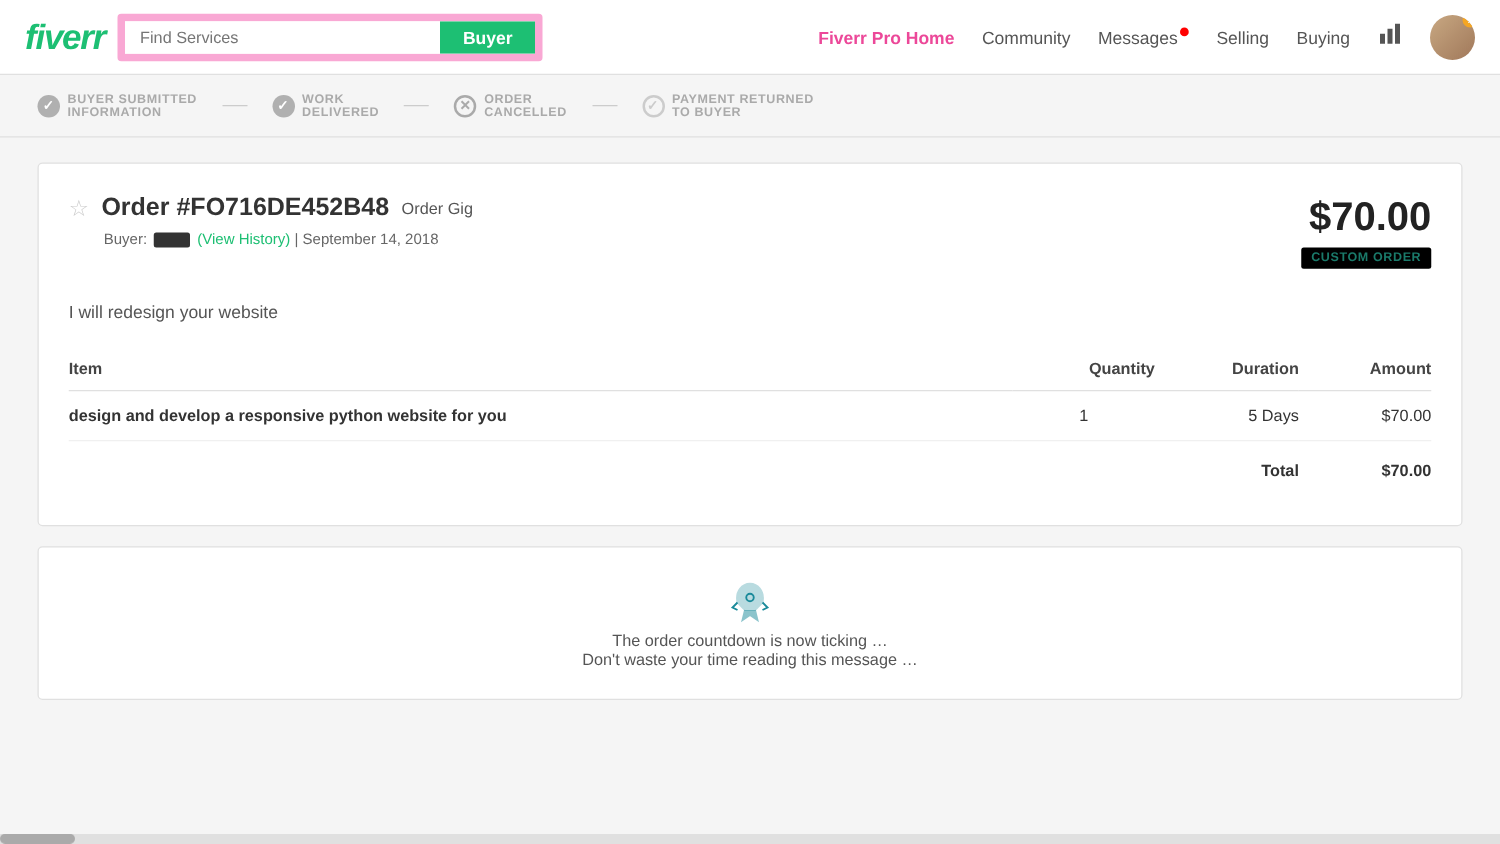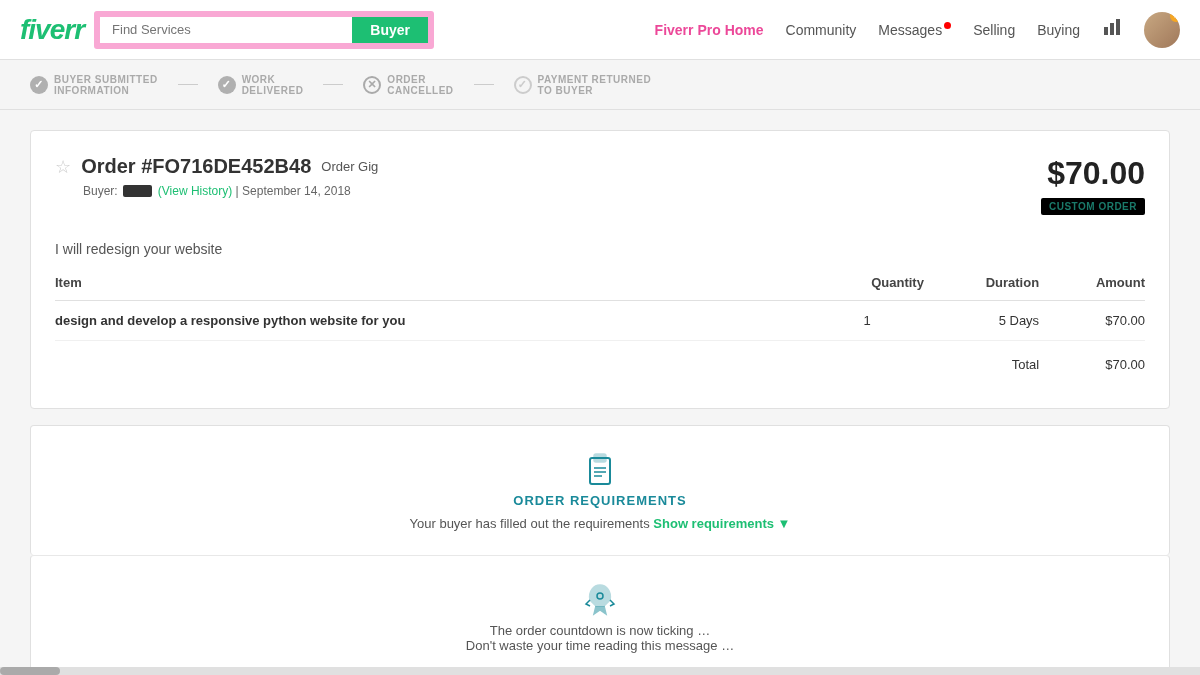--- a/index.html
+++ b/index.html
@@ -252,21 +252,21 @@
       padding: 3px 8px;
       border-radius: 2px;
       margin-top: 6px;
       display: inline-block;
       letter-spacing: 0.5px;
     }
 
     .order-description {
       font-size: 14px;
       color: #555;
-      margin-bottom: 8px;
+      margin-bottom: 20px;
       padding-top: 10px;
     }
 
     
     .order-table {
       width: 100%;
       border-collapse: collapse;
     }
     .order-table th {
       text-align: left;
@@ -280,21 +280,21 @@
     .order-table td {
       padding: 12px 0;
       font-size: 13px;
       color: #333;
       border-bottom: 1px solid #f0f0f0;
     }
     .order-table td.right { text-align: right; }
     .order-table td.center { text-align: center; }
     .order-table .total-row td {
       border-bottom: none;
-      font-weight: normal;
+      font-weight: bold;
       padding-top: 16px;
     }
 
     
     .section-card {
       background: #fff;
       border: 1px solid #e0e0e0;
       border-radius: 4px;
       margin-bottom: 0;
       padding: 24px;
@@ -456,36 +456,20 @@
         <tr class="total-row">
           <td></td>
           <td></td>
           <td class="right">Total</td>
           <td class="right">$70.00</td>
         </tr>
       </tbody>
     </table>
   </div>
 
-  <div class="section-card">
-    <div class="clipboard-icon">
-      <svg viewBox="0 0 40 40" fill="none" xmlns="http://www.w3.org/2000/svg">
-        <rect x="10" y="8" width="20" height="26" rx="2" stroke="#1a8a9a" stroke-width="2" fill="none"></rect>
-        <rect x="14" y="4" width="12" height="8" rx="2" fill="#1a8a9a" opacity="0.3" stroke="#1a8a9a" stroke-width="1.5"></rect>
-        <line x1="14" y1="18" x2="26" y2="18" stroke="#1a8a9a" stroke-width="1.5"></line>
-        <line x1="14" y1="22" x2="26" y2="22" stroke="#1a8a9a" stroke-width="1.5"></line>
-        <line x1="14" y1="26" x2="22" y2="26" stroke="#1a8a9a" stroke-width="1.5"></line>
-      </svg>
-    </div>
-    <div class="section-title">ORDER REQUIREMENTS</div>
-    <div class="section-desc">
-      <span>Your buyer has filled out the requirements</span>
-      <a class="show-req-link">Show requirements ▼</a>
-    </div>
-  </div>
 
   <div class="section-card">
     <div class="rocket-icon">
       <svg viewBox="0 0 40 40" fill="none" xmlns="http://www.w3.org/2000/svg">
         <path d="M20 5 C26 5 32 11 30 20 L24 26 L16 26 L10 20 C8 11 14 5 20 5Z" fill="#1a8a9a" opacity="0.3" stroke="#1a8a9a" stroke-width="1.5"></path>
         <path d="M16 26 L14 34 L20 30 L26 34 L24 26" fill="#1a8a9a" opacity="0.5" stroke="#1a8a9a" stroke-width="1.5"></path>
         <circle cx="20" cy="16" r="3" stroke="#1a8a9a" stroke-width="1.5" fill="none"></circle>
         <path d="M10 20 L6 24 L10 26" stroke="#1a8a9a" stroke-width="1.5" fill="none"></path>
         <path d="M30 20 L34 24 L30 26" stroke="#1a8a9a" stroke-width="1.5" fill="none"></path>
       </svg>

